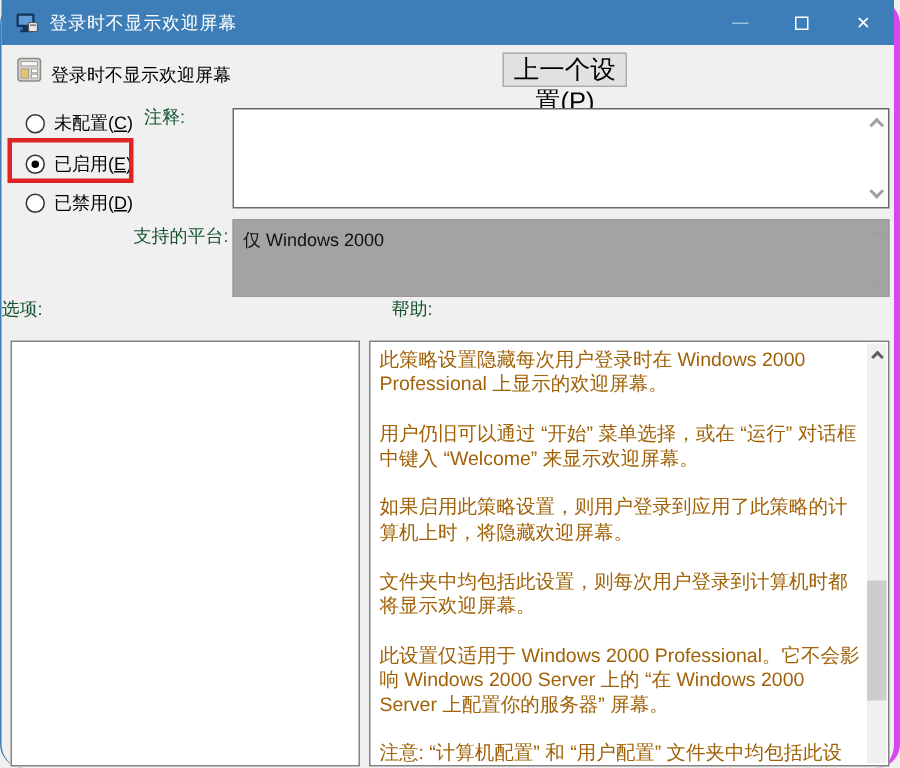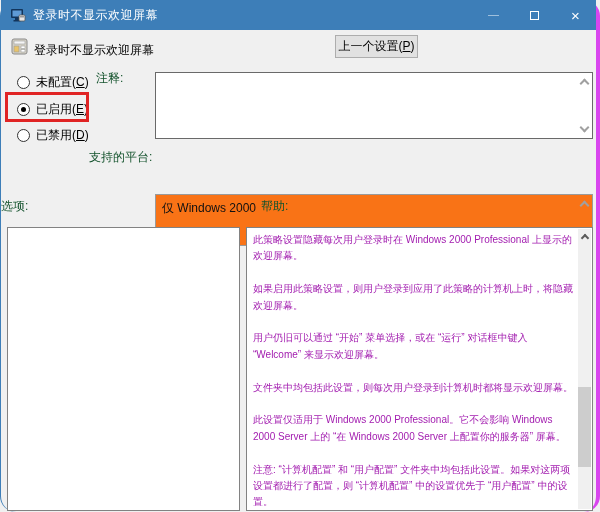--- a/index.html
+++ b/index.html
@@ -24,21 +24,21 @@
   .min-glyph { width:11px; height:1px; background:#fff; opacity:.5; }
   .max-glyph { width:9px; height:9px; border:1px solid #fff; }
   .close-glyph { color:#fff; font-size:15px; line-height:15px; }
 
   
   .policy-icon { position:absolute; left:10px; top:38px; width:17px; height:17px; }
   .policy-name { position:absolute; left:33px; top:42px; font-size:12px; color:#000; }
   .hdr-btn {
     position:absolute; top:35px; height:23px; background:#e1e1e1;
     border:1px solid #adadad; font-family:"Liberation Sans",sans-serif;
-    font-size:12px; color:#000; text-align:center; line-height:21px;
+    font-size:17px; color:#000; text-align:center; line-height:21px;
   }
   #prev-btn { left:334px; width:83px; }
   #next-btn { left:428px; width:85px; }
 
   
   .radio-row { position:absolute; left:16px; display:flex; align-items:center; cursor:default;text-align:center; }
   .radio-circle {
     width:13px; height:13px; border-radius:50%; border:1px solid #333;
     background:#fff; margin-right:6px; position:relative; flex:0 0 auto;
   }
@@ -55,40 +55,40 @@
   
   .lbl { position:absolute; font-size:12px; color:#14532d; white-space:nowrap; }
 
   
   .comment-box {
     position:absolute; left:154px; top:72px; width:438px; height:67px;
     background:#fff; border:1px solid #696969;
   }
   .supported-box {
     position:absolute; left:154px; top:146px; width:438px; height:52px;
-    background:#f97316; border:1px solid #9a9a9a;margin-top:48px;
+    background:#a3a3a3; border:1px solid #9a9a9a;
   }
   .supported-box .value { position:absolute; left:6px; top:5px; font-size:12px; color:#111; }
 
   .chev { position:absolute; width:7px; height:7px; border:solid #a0a0a0; border-width:2px 2px 0 0; }
   .chev.up   { transform:rotate(-45deg); }
   .chev.down { transform:rotate(135deg); }
 
   
   .options-pane {
     position:absolute; left:6px; top:227px; width:233px; height:284px;
     background:#fff; border:1px solid #828282;
   }
   .help-pane {
     position:absolute; left:245px; top:227px; width:347px; height:284px;
     background:#fff; border:1px solid #828282;
   }
   .help-text {
     position:absolute; left:6px; top:4px; right:16px; bottom:0;
-    font-size:10px; line-height:16.4px; color:#a21caf; overflow:hidden;
+    font-size:13px; line-height:16.4px; color:#a16207; overflow:hidden;
   }
   .help-p { margin-bottom:16.4px; }
 
   
   .help-scrollbar { position:absolute; top:1px; right:1px; bottom:1px; width:13px; background:#f0f0f0; }
   .sb-up { position:absolute; top:0; left:0; width:13px; height:15px; display:flex; align-items:center; justify-content:center; }
   .sb-up .sb-chev { width:6px; height:6px; border:solid #5c5c5c; border-width:2px 2px 0 0; transform:rotate(-45deg); margin-top:3px; }
   .sb-thumb { position:absolute; left:0; top:158px; width:13px; height:80px; background:#cdcdcd; }
 </style>
 </head>
@@ -159,22 +159,22 @@
   </div>
 
   <span class="lbl" style="left:0; top:198px;">选项:</span>
   <span class="lbl" style="left:247px; top:198px;margin-left:13px;">帮助:</span>
 
   <div class="options-pane"></div>
 
   <div class="help-pane">
     <div class="help-text">
       <div class="help-p">此策略设置隐藏每次用户登录时在 Windows 2000 Professional 上显示的欢迎屏幕。</div>
+      <div class="help-p">用户仍旧可以通过 “开始” 菜单选择，或在 “运行” 对话框中键入 “Welcome” 来显示欢迎屏幕。</div>
       <div class="help-p">如果启用此策略设置，则用户登录到应用了此策略的计算机上时，将隐藏欢迎屏幕。</div>
-      <div class="help-p">用户仍旧可以通过 “开始” 菜单选择，或在 “运行” 对话框中键入 “Welcome” 来显示欢迎屏幕。</div>
       <div class="help-p">文件夹中均包括此设置，则每次用户登录到计算机时都将显示欢迎屏幕。</div>
       <div class="help-p">此设置仅适用于 Windows 2000 Professional。它不会影响 Windows 2000 Server 上的 “在 Windows 2000 Server 上配置你的服务器” 屏幕。</div>
       <div class="help-p">注意: “计算机配置” 和 “用户配置” 文件夹中均包括此设置。如果对这两项设置都进行了配置，则 “计算机配置” 中的设置优先于 “用户配置” 中的设置。</div>
     </div>
     <div class="help-scrollbar">
       <div class="sb-up">
           <span class="sb-chev"></span>
         </div>
       <div class="sb-thumb"></div>
     </div>

